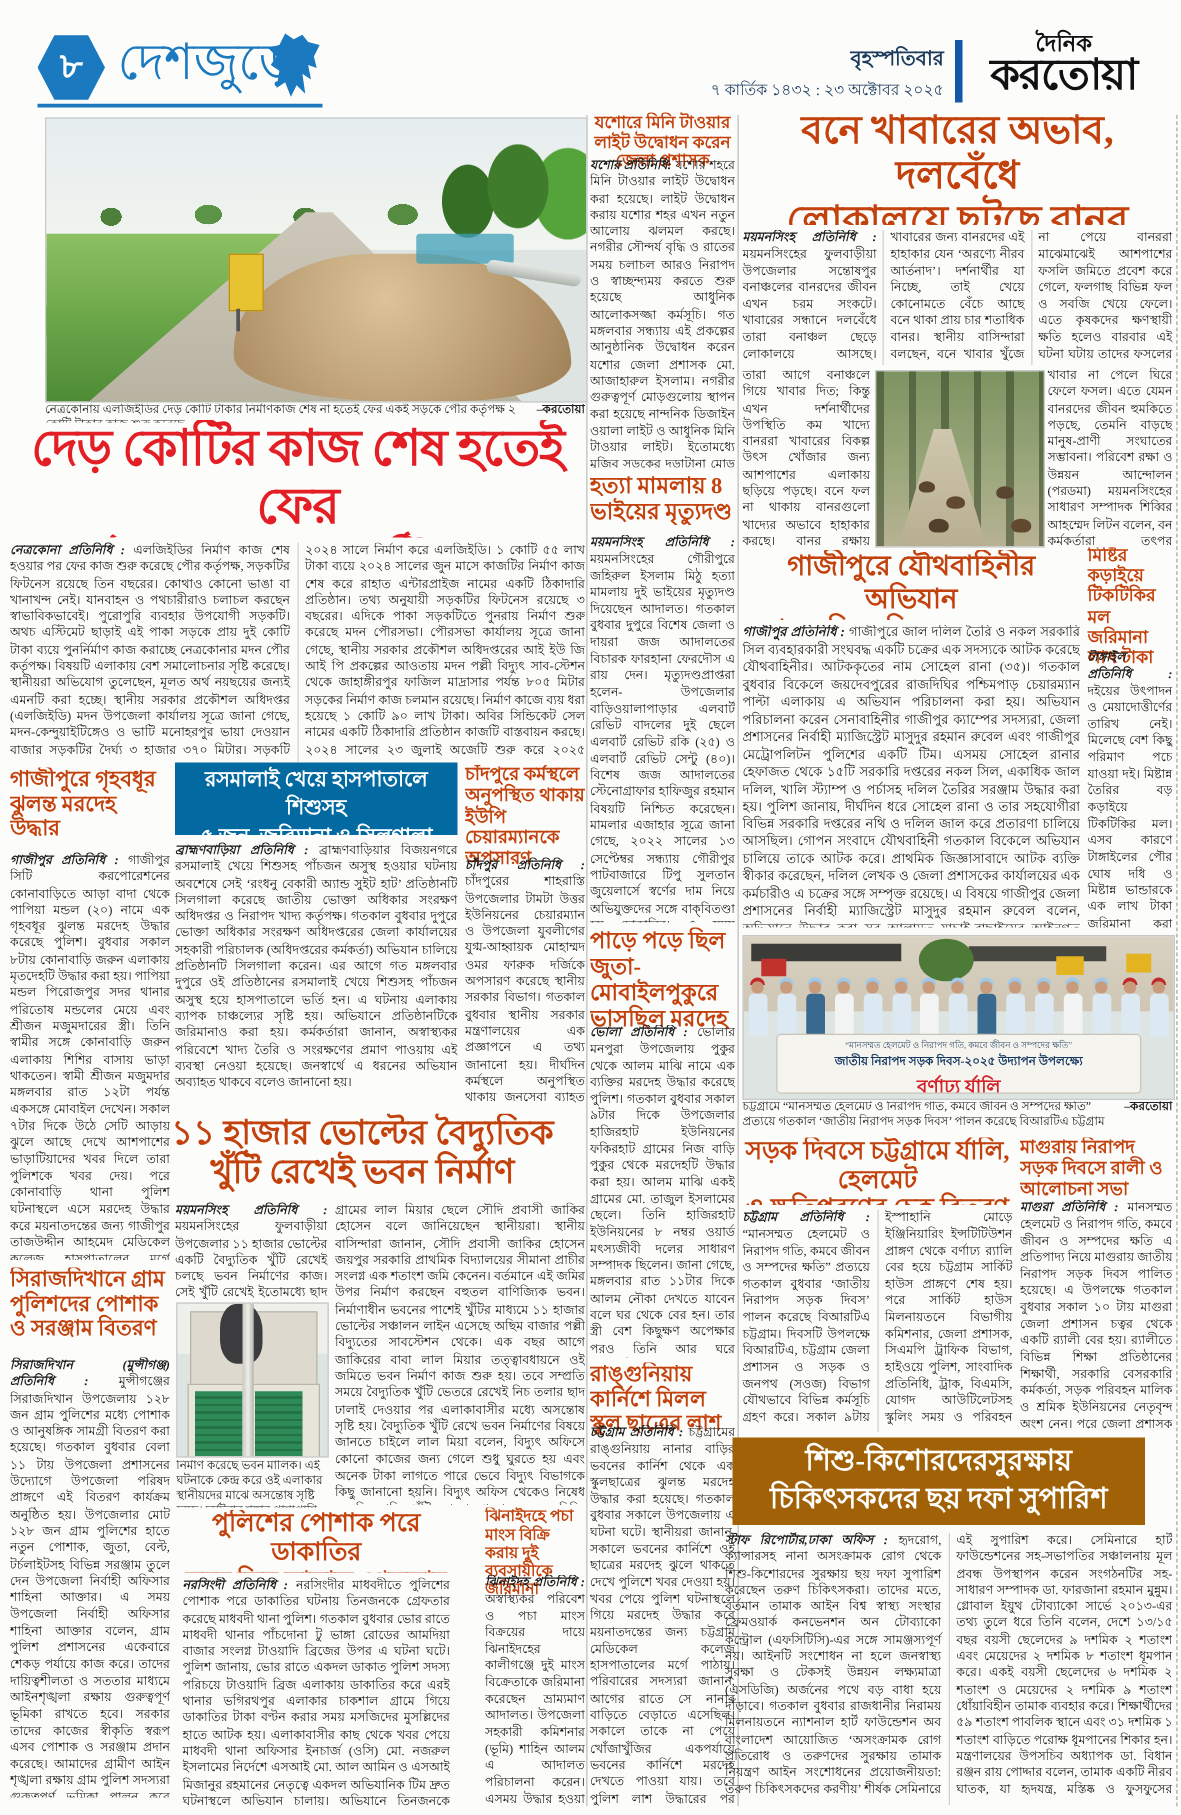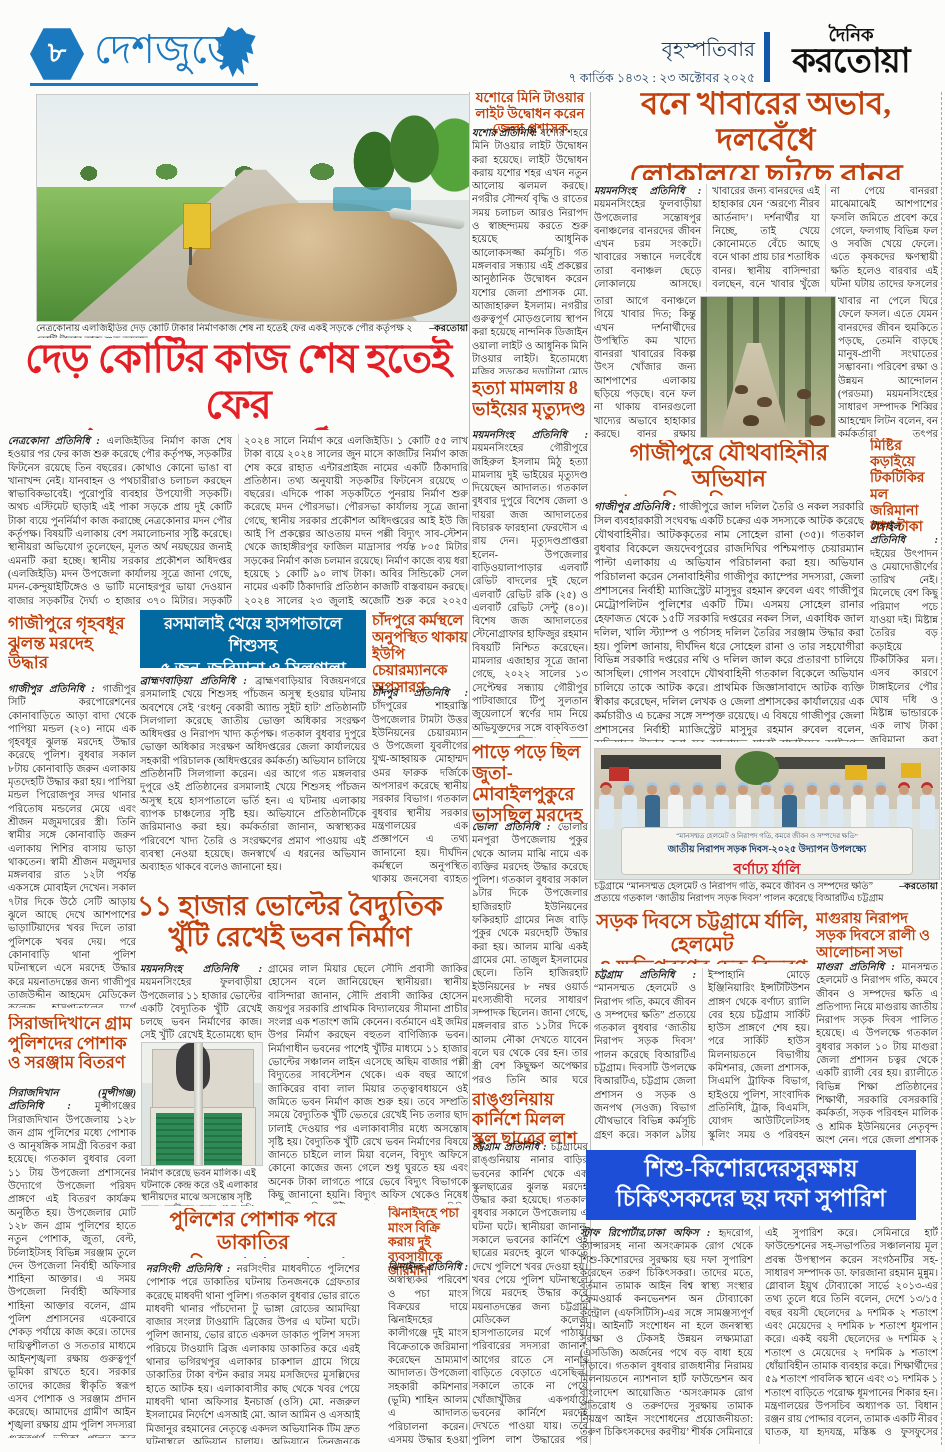--- a/index.html
+++ b/index.html
@@ -41,21 +41,21 @@
   </div>
   <div class="abs" style="left:94px;top:30px;font-size:40px;font-weight:normal;color:#1b79c0;line-height:1">দেশজুড়ে</div>
   <div class="abs" style="left:212px;top:24px;width:46px;height:56px">
     <svg width="46" height="56" viewBox="0 0 40 48">
         <path d="M14 2 L20 6 L26 3 L30 8 L38 10 L34 18 L36 26 L30 24 L32 34 L26 30 L28 44 L22 38 L18 46 L14 36 L8 40 L10 28 L4 24 L8 18 L2 12 L10 10 Z" fill="#1b79c0"></path>
       </svg>
   </div>
   <div class="abs" style="left:30px;top:83px;width:228px;height:3px;background:#1b79c0"></div>
 
   <div class="abs" style="left:555px;top:34px;width:200px;text-align:right;color:#1b3a5c">
-    <div style="font-size:20px;font-weight:normal">বৃহস্পতিবার</div>
+    <div style="font-size:16px;font-weight:bold">বৃহস্পতিবার</div>
     <div style="font-size:12.5px;margin-top:2px">৭ কার্তিক ১৪৩২ : ২৩ অক্টোবর ২০২৫</div>
   </div>
   <div class="abs" style="left:764px;top:32px;width:6px;height:50px;background:#1257a8"></div>
   <div class="abs center" style="left:776px;top:26px;width:150px">
     <div class="masthead-top">দৈনিক</div>
     <div class="masthead-main">করতোয়া</div>
   </div>
 
   <div class="rule-v" style="left:469px;top:92px;height:1353px"></div>
   <div class="rule-v" style="left:590px;top:92px;height:1353px"></div>
@@ -308,21 +308,21 @@
   <div class="abs body-txt cols2" style="left:594px;top:968px;width:216px;height:178px">
     <span class="byl">চট্টগ্রাম প্রতিনিধি :</span>
     <span>“মানসম্মত হেলমেট ও নিরাপদ গতি, কমবে জীবন ও সম্পদের ক্ষতি” প্রত্যয়ে গতকাল বুধবার ‘জাতীয় নিরাপদ সড়ক দিবস’ পালন করেছে বিআরটিএ চট্টগ্রাম। দিবসটি উপলক্ষে বিআরটিএ, চট্টগ্রাম জেলা প্রশাসন ও সড়ক ও জনপথ (সওজ) বিভাগ যৌথভাবে বিভিন্ন কর্মসূচি গ্রহণ করে। সকাল ৯টায় ইস্পাহানি মোড়ে ইঞ্জিনিয়ারিং ইন্সটিটিউশন প্রাঙ্গণ থেকে বর্ণাঢ্য র‍্যালি বের হয়ে চট্টগ্রাম সার্কিট হাউস প্রাঙ্গণে শেষ হয়। পরে সার্কিট হাউস মিলনায়তনে বিভাগীয় কমিশনার, জেলা প্রশাসক, সিএমপি ট্রাফিক বিভাগ, হাইওয়ে পুলিশ, সাংবাদিক প্রতিনিধি, ট্রাক, বিএমসি, যোগদ আউটিলেটসহ স্কুলিং সময় ও পরিবহন মালিক-শ্রমিক সংগঠনের নেতারা আলোচনা সভায় অংশ নেন। সভা শেষে নিরাপদ সড়ক বিষয়ে সচেতনতামূলক হেলমেট ও ক্ষতিপূরণের চেক বিতরণ করা হয়।</span>
   </div>
   <div class="abs hl" style="left:816px;top:910px;width:122px;font-size:14.5px">মাগুরায় নিরাপদ সড়ক দিবসে রালী ও আলোচনা সভা</div>
   <div class="abs body-txt" style="left:816px;top:960px;width:122px;height:186px">
     <span class="byl">মাগুরা প্রতিনিধি :</span>
     <span>মানসম্মত হেলমেট ও নিরাপদ গতি, কমবে জীবন ও সম্পদের ক্ষতি এ প্রতিপাদ্য নিয়ে মাগুরায় জাতীয় নিরাপদ সড়ক দিবস পালিত হয়েছে। এ উপলক্ষে গতকাল বুধবার সকাল ১০ টায় মাগুরা জেলা প্রশাসন চত্বর থেকে একটি র‍্যালী বের হয়। র‍্যালীতে বিভিন্ন শিক্ষা প্রতিষ্ঠানের শিক্ষার্থী, সরকারি বেসরকারি কর্মকর্তা, সড়ক পরিবহন মালিক ও শ্রমিক ইউনিয়নের নেতৃবৃন্দ অংশ নেন। পরে জেলা প্রশাসক সম্মেলন কক্ষে আলোচনা সভায় জেলা প্রশাসক মো. অহিদুল ইসলামের সভাপতিত্বে বক্তব্য রাখেন সড়ক জনপথ বিভাগের নির্বাহী প্রকৌশলী মো. রাসেল, জনসংখ্যা কর্মকর্তা মো. খোন্দকার, বিআরটিএ মাগুরা সহকারী পরিচালক, যান পরিদর্শক কুতুব উদ্দিন, কর্মকর্তা পাভেল দাস, জেলা ট্রাক মালিক সমিতির সভাপতি অধ্যাপক, জনতা ব্যাংকের মো. ইসলাম, জেলা ট্রাক বেগম প্রমুখ।</span>
   </div>
 
-  <div class="abs center" style="left:586px;top:1150px;width:330px;height:70px;background:#1d4ed8;color:#fff;font-weight:bold;font-size:23px;line-height:1.3;padding-top:4px;box-sizing:border-box">
+  <div class="abs center" style="left:586px;top:1150px;width:330px;height:70px;background:#a16207;color:#fff;font-weight:bold;font-size:23px;line-height:1.3;padding-top:4px;box-sizing:border-box">
     <div>শিশু-কিশোরদেরসুরক্ষায়</div>
     <div>চিকিৎসকদের ছয় দফা সুপারিশ</div>
   </div>
   <div class="abs body-txt cols2" style="left:580px;top:1226px;width:358px;height:218px">
     <span class="byl">স্টাফ রিপোর্টার,ঢাকা অফিস :</span>
     <span>হৃদরোগ, ক্যান্সারসহ নানা অসংক্রামক রোগ থেকে শিশু-কিশোরদের সুরক্ষায় ছয় দফা সুপারিশ করেছেন তরুণ চিকিৎসকরা। তাদের মতে, বর্তমান তামাক আইন বিশ্ব স্বাস্থ্য সংস্থার ফ্রেমওয়ার্ক কনভেনশন অন টোব্যাকো কন্ট্রোল (এফসিটিসি)-এর সঙ্গে সামঞ্জস্যপূর্ণ নয়। আইনটি সংশোধন না হলে জনস্বাস্থ্য সুরক্ষা ও টেকসই উন্নয়ন লক্ষ্যমাত্রা (এসডিজি) অর্জনের পথে বড় বাধা হয়ে দাঁড়াবে। গতকাল বুধবার রাজধানীর নিরাময় মিলনায়তনে ন্যাশনাল হার্ট ফাউন্ডেশন অব বাংলাদেশ আয়োজিত ‘অসংক্রামক রোগ প্রতিরোধ ও তরুণদের সুরক্ষায় তামাক নিয়ন্ত্রণ আইন সংশোধনের প্রয়োজনীয়তা: তরুণ চিকিৎসকদের করণীয়’ শীর্ষক সেমিনারে এই সুপারিশ করে। সেমিনারে হার্ট ফাউন্ডেশনের সহ-সভাপতির সঞ্চালনায় মূল প্রবন্ধ উপস্থাপন করেন সংগঠনটির সহ-সাধারণ সম্পাদক ডা. ফারজানা রহমান মুন্নুম। গ্লোবাল ইয়ুথ টোব্যাকো সার্ভে ২০১৩-এর তথ্য তুলে ধরে তিনি বলেন, দেশে ১৩/১৫ বছর বয়সী ছেলেদের ৯ দশমিক ২ শতাংশ এবং মেয়েদের ২ দশমিক ৮ শতাংশ ধূমপান করে। একই বয়সী ছেলেদের ৬ দশমিক ২ শতাংশ ও মেয়েদের ২ দশমিক ৯ শতাংশ ধোঁয়াবিহীন তামাক ব্যবহার করে। শিক্ষার্থীদের ৫৯ শতাংশ পাবলিক স্থানে এবং ৩১ দশমিক ১ শতাংশ বাড়িতে পরোক্ষ ধূমপানের শিকার হন। মন্ত্রণালয়ের উপসচিব অধ্যাপক ডা. বিধান রঞ্জন রায় পোদ্দার বলেন, তামাক একটি নীরব ঘাতক, যা হৃদযন্ত্র, মস্তিষ্ক ও ফুসফুসের মারাত্মক ক্ষতি করে। এর ফলে প্রতিদিন শত শত মানুষ অকালমৃত্যুর শিকার হচ্ছেন। তামাকজনিত রোগ জনস্বাস্থ্য রক্ষা ও অর্থনৈতিক অগ্রগতির বড় বাধা। তাই আইনটি যুগোপযোগীভাবে দ্রুত সংশোধন করতে হবে। ন্যাশনাল হার্ট ফাউন্ডেশন হাসপাতাল আ্যন্ড রিসার্চ ইনস্টিটিউটের কর্মসূচির অতিরিক্ত পরিচালক ডা. মাহফুজুর রহমান বলেন, পরোক্ষ ধূমপান শিশু, নারী ও বৃদ্ধদের জন্য অধিক স্বাস্থ্যঝুঁকি তৈরি করছে। দেশে ১৫ বছরের নিচে ৬১ হাজার শিশু পরোক্ষ ধূমপানের কারণে নানা রোগে আক্রান্ত। বর্তমানে দেশে প্রায় ৩ কোটি ৭৮ লাখ মানুষ তামাক ব্যবহার করেন। প্রতি ১০ জনে ৪ জন পরোক্ষ ধূমপানের শিকার। সেমিনারে বিশ্ব স্বাস্থ্য সংস্থার এফসিটিসি অনুযায়ী ছয়টি নীতিগত সুপারিশ তুলে ধরা হয়। সেগুলো হলো-সব পাবলিক স্থান ও গণপরিবহনে ধূমপানের নির্ধারিত স্থান বাতিল, বিক্রয়কেন্দ্রে তামাকপণ্যের প্রদর্শন নিষিদ্ধ, তামাক কোম্পানির সামাজিক দায়বদ্ধতা কর্মসূচি (সিএসআর) নিষিদ্ধ, শিশু-কিশোরদের সুরক্ষায় ই-সিগারেটিনয়ন্ত্রণে কার্যকর পদক্ষেপ, তামাকপণ্যে খুচরা ও খোলা বিক্রি নিষিদ্ধ, সচিত্র স্বাস্থ্য সতর্কবার্তার আকার ৫০ শতাংশ থেকে বাড়িয়ে ৯০ শতাংশ করা। এগুলো করতে পারলে অসংক্রামক রোগ প্রতিরোধ করা সম্ভব হবে।</span>
   </div>
 
 </div>
 

